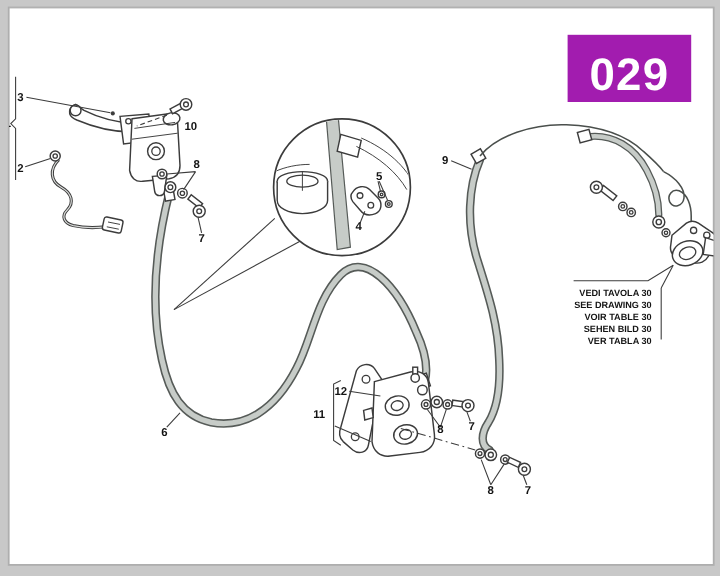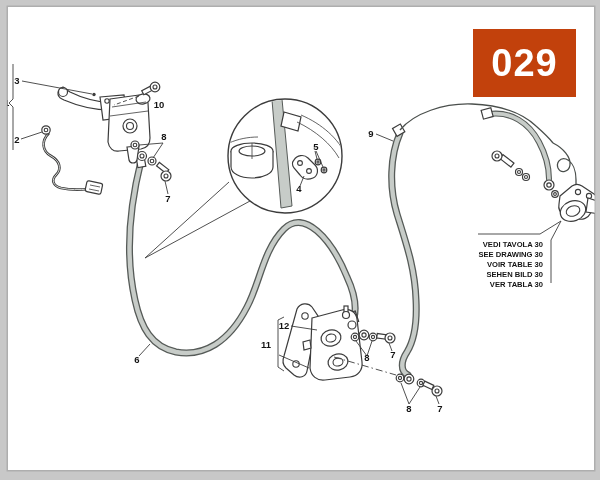--- a/index.html
+++ b/index.html
@@ -16,22 +16,22 @@
   .hose-over   { fill:none; stroke:#c7ccc8; stroke-width:4.4; stroke-linecap:round; }
   .hose-under.slim { stroke-width:6; }
   .hose-over.slim  { stroke-width:3.8; }
   .leader      { fill:none; stroke:#3c3c3c; stroke-width:0.9; }
   .dashed      { stroke-dasharray:4 2.5; }
   .dashdot     { fill:none; stroke:#3c3c3c; stroke-width:0.9; stroke-dasharray:7 3 1.5 3; }
   .dark-fill   { fill:#3c3c3c; stroke:none; }
   .part-label  { font:bold 9.5px "Liberation Sans",sans-serif; fill:#141414; }
   .note-line   { font:bold 7.6px "Liberation Sans",sans-serif; fill:#141414; }
 
-  .badge { position:absolute; left:473px; top:29px; width:103px; height:68px;
-           background:#c2410c; color:#ffffff; display:flex; align-items:center; justify-content:center;
+  .badge { position:absolute; left:473px; top:29px; width:103px; height:56px;
+           background:#a21caf; color:#ffffff; display:flex; align-items:flex-end; justify-content:center;
            font:bold 38px "Liberation Sans",sans-serif; letter-spacing:1px; }
 </style>
 </head>
 <body>
 
 <div class="frame">
   <div class="canvas"></div>
 
   <svg class="diagram" viewBox="0 0 600 480">
 

